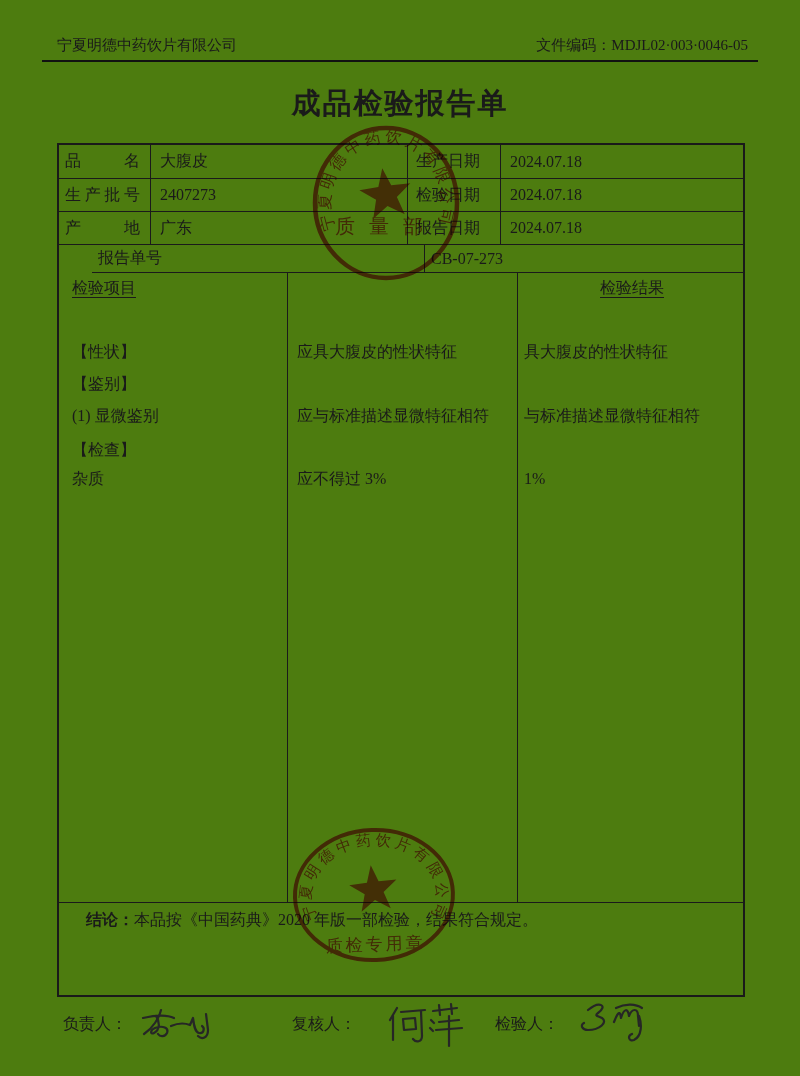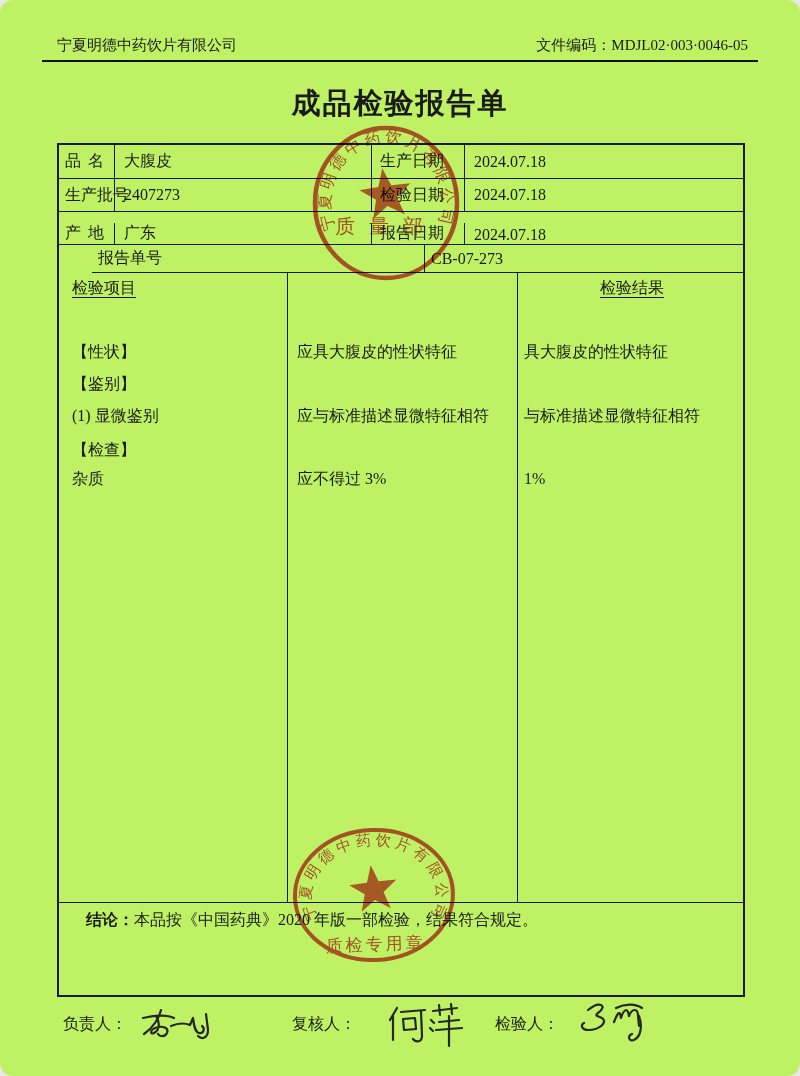--- a/index.html
+++ b/index.html
@@ -1,29 +1,29 @@
 <!DOCTYPE html>
 <html><head>
 <meta charset="utf-8">
 <style>
   html,body{margin:0;padding:0;background:#e8e8e8;}
-  .page{position:relative;width:800px;height:1076px;background:#bef264;margin:0 auto;
-        font-family:"Liberation Serif","DejaVu Serif",serif;color:#1a1a1a;overflow:hidden;border-radius:13px;}
+  .page{position:relative;width:800px;height:1076px;background:#4d7c0f;margin:0 auto;
+        font-family:"Liberation Serif","DejaVu Serif",serif;color:#1a1a1a;overflow:hidden;}
   .abs{position:absolute;}
   
   .hdr-company{left:57px;top:36px;font-size:15px;}
   .hdr-code{right:52px;top:36px;font-size:15px;}
   .hdr-rule{left:42px;top:60px;width:716px;height:2px;background:#111;}
   .title{left:0;top:84px;width:100%;text-align:center;font-size:29px;font-weight:bold;letter-spacing:2px;}
   
   .table{left:57px;top:143px;width:688px;height:854px;border:2px solid #1a1a1a;box-sizing:border-box;}
   .row{position:absolute;left:0;right:0;display:flex;border-bottom:1px solid #1a1a1a;box-sizing:border-box;}
-  .r1{top:0;height:34px;} .r2{top:34px;height:33px;} .r3{top:67px;height:33px;align-items:flex-end;} .r4{top:100px;height:28px;margin-left:33px;}
+  .r1{top:0;height:34px;} .r2{top:34px;height:33px;} .r3{top:67px;height:33px;} .r4{top:100px;height:28px;margin-left:33px;}
   .cell{box-sizing:border-box;display:flex;align-items:center;font-size:16px;}
-  .c-label{width:56px;border-right:1px solid #1a1a1a;padding:0 10px 0 6px;}
+  .c-label{width:92px;border-right:1px solid #1a1a1a;padding:0 10px 0 6px;}
   .c-label > div{width:100%;text-align:justify;text-align-last:justify;white-space:nowrap;}
   .c-value{width:257px;border-right:1px solid #1a1a1a;padding-left:9px;}
   .c-dlabel{width:93px;border-right:1px solid #1a1a1a;padding-left:8px;}
   .c-dvalue{flex:1;padding-left:9px;font-family:"Liberation Serif","DejaVu Serif",serif;}
   .c-rlabel{width:333px;border-right:1px solid #1a1a1a;padding-left:6px;}
   .c-rvalue{flex:1;padding-left:6px;}
   
   .vline{position:absolute;top:128px;width:1px;height:629px;background:#1a1a1a;}
   .v1{left:228px;} .v2{left:458px;}
   .colhead{position:absolute;top:133px;height:22px;font-size:16px;}

